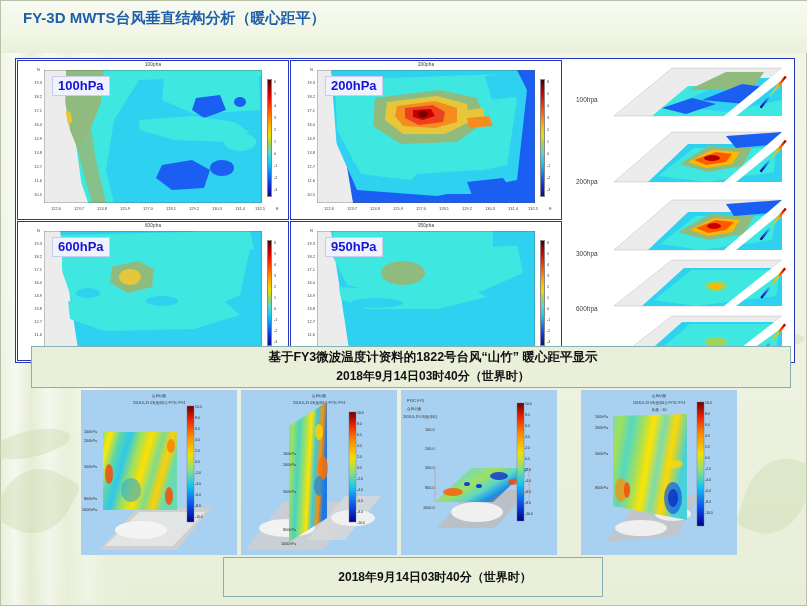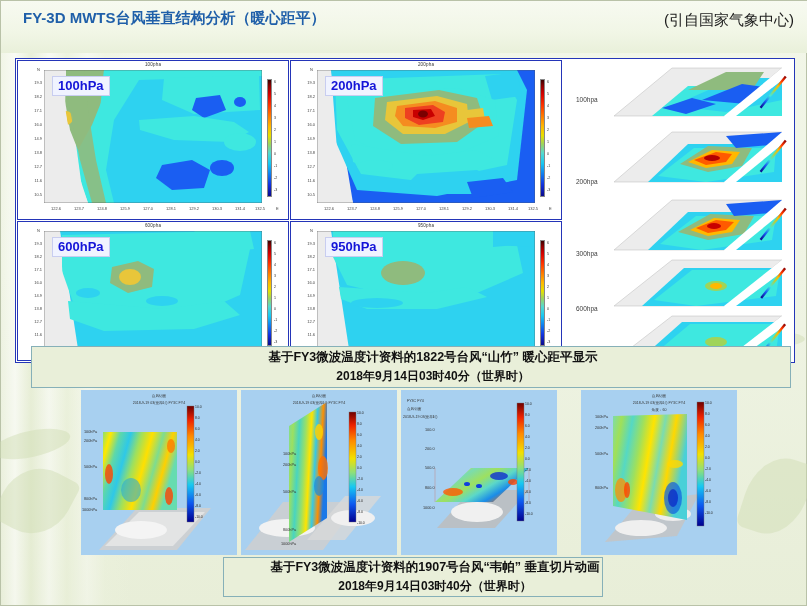--- a/index.html
+++ b/index.html
@@ -121,21 +121,20 @@
 
 <div id="slide">
 
   <div class="leafdeco" style="left:-10px;top:430px;width:80px;height:26px;transform:rotate(-12deg);"></div>
   <div class="leafdeco" style="left:2px;top:465px;width:66px;height:70px;transform:rotate(28deg);border-radius:60% 10% 60% 10%;"></div>
   <div class="leafdeco" style="left:730px;top:330px;width:74px;height:16px;"></div>
   <div class="leafdeco" style="left:745px;top:455px;width:60px;height:80px;transform:rotate(18deg);border-radius:60% 12% 60% 12%;"></div>
 
   <div id="header">
     <div id="title">FY-3D MWTS台风垂直结构分析（暖心距平）</div>
-    <div id="credit">(引自国家气象中心)</div>
   </div>
 
   <div id="upperBlock">
 
     <div class="panel" style="left:1px;top:1px;width:272px;height:160px;">
       <div class="ptitle">100pha</div>
       <div class="plotarea" style="left:26px;top:9px;width:218px;height:133px;">
         <svg class="field" viewBox="0 0 218 133" preserveAspectRatio="none">
           <rect x="0" y="0" width="218" height="133" fill="#ececec"></rect>
           <path d="M22,0 L218,0 L218,133 L40,133 Z" fill="#3ee8e0"></path>
@@ -603,17 +602,16 @@
     <div class="bcbt" style="left:124px;top:55px;">2.0</div>
     <div class="bcbt" style="left:124px;top:66px;">0.0</div>
     <div class="bcbt" style="left:124px;top:77px;">-2.0</div>
     <div class="bcbt" style="left:124px;top:88px;">-4.0</div>
     <div class="bcbt" style="left:124px;top:99px;">-6.0</div>
     <div class="bcbt" style="left:124px;top:110px;">-8.0</div>
     <div class="bcbt" style="left:124px;top:121px;">-10.0</div>
   </div>
 
   <div id="caption2" class="caption">
-    <div class="l1">基于FY3微波温度计资料的1907号台风“韦帕” 垂直切片动画</div>
     <div class="l2">2018年9月14日03时40分（世界时）</div>
   </div>
 
 </div>
 
 </body></html>

